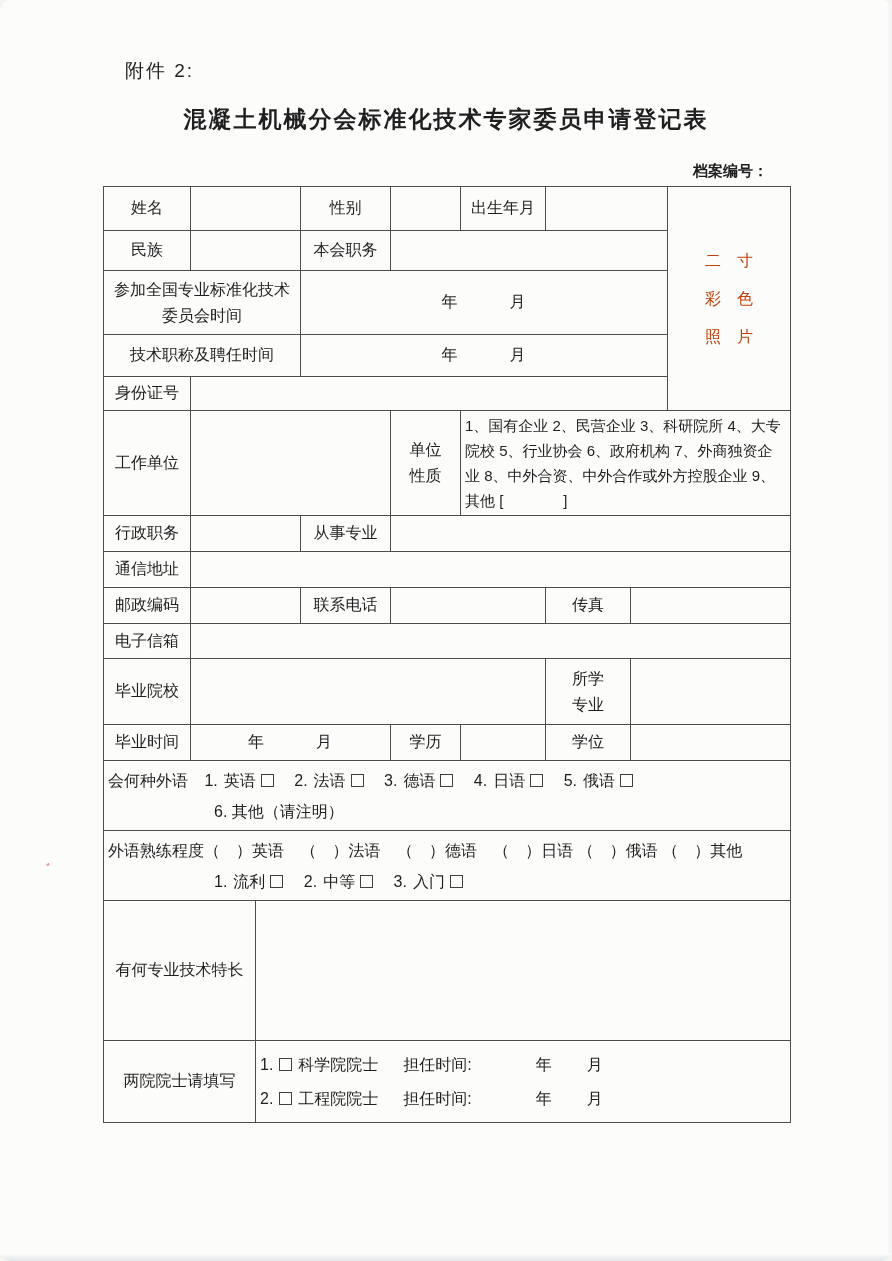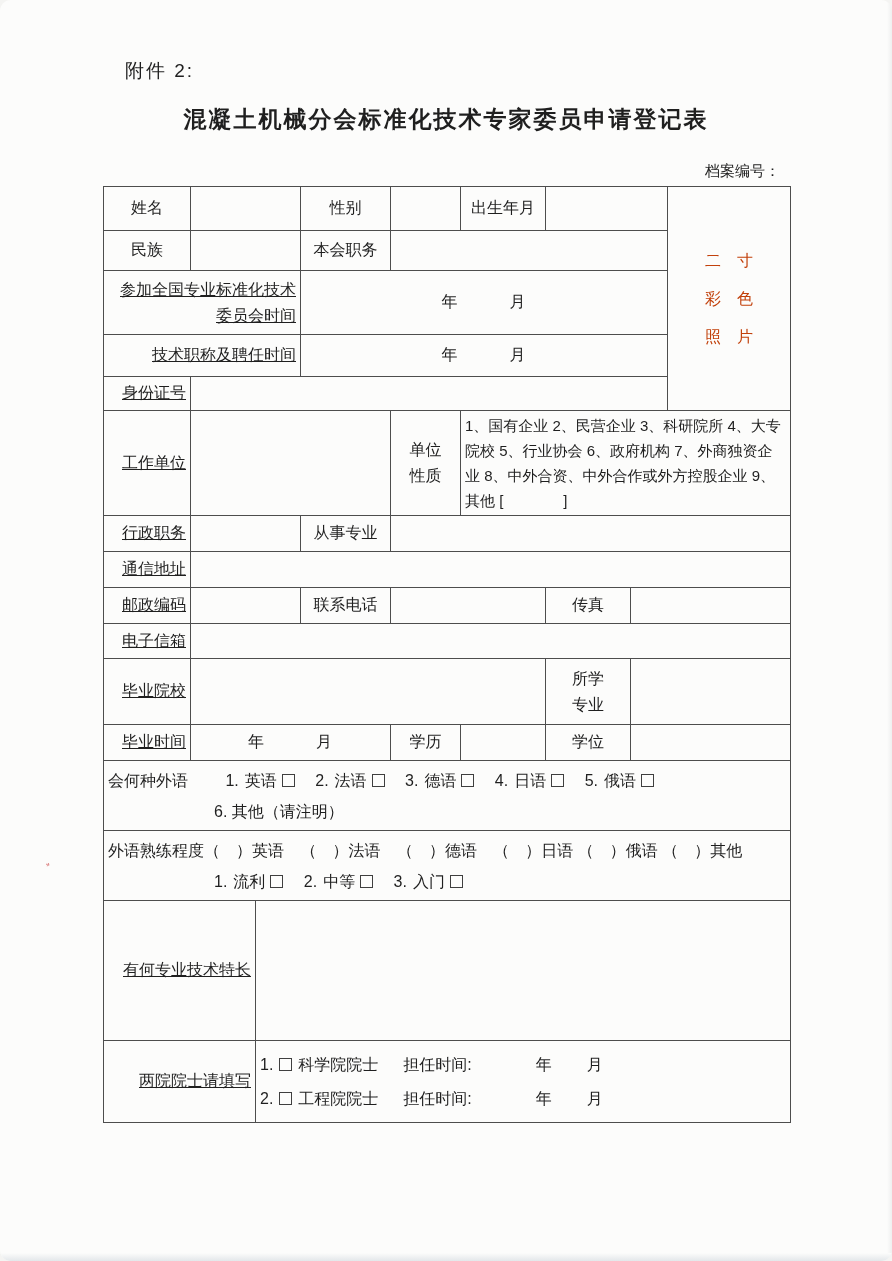--- a/index.html
+++ b/index.html
@@ -27,38 +27,39 @@
     position: absolute;
     left: 0; top: 104px;
     width: 100%;
     text-align: center;
     font-size: 23px;
     font-weight: 700;
     letter-spacing: 2px;
   }
   .file-no {
     position: absolute;
-    right: 112px; top: 162px;
+    right: 124px; top: 162px;
     font-size: 15px;
+    font-weight: bold;
   }
   table.form {
     position: absolute;
     left: 103px; top: 186px;
     width: 687px;
     border-collapse: collapse;
     table-layout: fixed;
     font-size: 16px;
   }
   table.form td {
     border: 1px solid #4d4d4d;
     vertical-align: middle;
     padding: 2px 4px;
     overflow: hidden;
   }
-  td.lbl { text-align: right; padding-left: 8px; text-decoration: underline; }
+  td.lbl { text-align: center; padding-left: 8px; }
   td.lbl-c { text-align: center; padding-left: 2px; }
   td.val { }
   td.ym { text-align: center; letter-spacing: 1px; }
   .two-line span { display: block; text-align: center; line-height: 26px; }
   .photo-cell { text-align: center; }
   .photo-cell span { display: block; line-height: 38px; font-size: 16px; color: #c2410c; }
   .options-cell {
     font-size: 15px;
     line-height: 25px;
     padding: 4px 8px;
@@ -219,21 +220,21 @@
       <td class="lbl">毕业时间</td>
       <td colspan="3" class="ym">年　　　月</td>
       <td class="lbl-c">学历</td>
       <td class="val"></td>
       <td class="lbl-c">学位</td>
       <td colspan="2" class="val"></td>
     </tr>
 
     <tr style="height:70px">
       <td colspan="9" class="lang-cell">
-        <span style="margin-right:33px">会何种外语</span>
+        <span style="margin-right:12px">会何种外语</span>
         <span class="lang-item"><span class="num">1.</span><span>英语</span><span class="cb"></span></span>
         <span class="lang-item"><span class="num">2.</span><span>法语</span><span class="cb"></span></span>
         <span class="lang-item"><span class="num">3.</span><span>德语</span><span class="cb"></span></span>
         <span class="lang-item"><span class="num">4.</span><span>日语</span><span class="cb"></span></span>
         <span class="lang-item"><span class="num">5.</span><span>俄语</span><span class="cb"></span></span>
         <span class="indent2">6. 其他（请注明）</span>
       </td>
     </tr>
 
     <tr style="height:70px">

